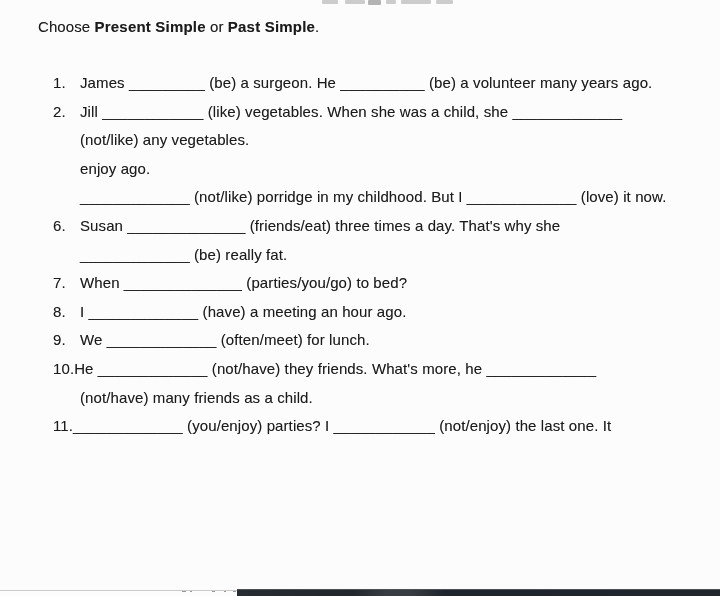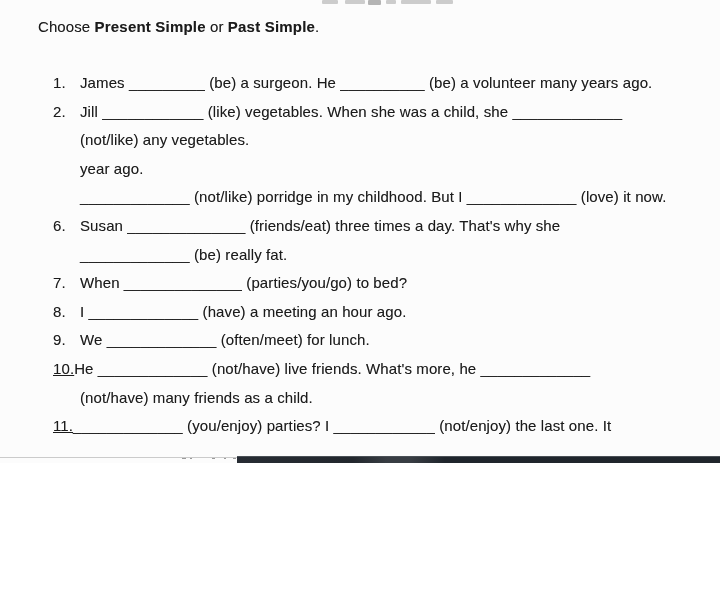--- a/index.html
+++ b/index.html
@@ -1,20 +1,20 @@
 <!DOCTYPE html>
 <html><head>
 <meta charset="utf-8">
 <style>
   html,body { margin:0; padding:0; }
   body { width:720px; height:596px; overflow:hidden; background:#ffffff; }
 
   .page {
     position:relative;
-    width:720px; height:463px;
+    width:720px; height:596px;
     background:#fcfcfc;
     font-family:"Liberation Sans", sans-serif;
     font-size:15px;
     color:#1b1b1b;
     text-shadow:0 0 0.6px rgba(25,25,25,0.35); 
   }
 
   
   .top-cutoff { position:absolute; top:0; left:0; width:720px; height:6px; }
   .top-cutoff .frag { position:absolute; top:0; height:4px; background:#cccccc; border-radius:1px; }
@@ -24,21 +24,21 @@
   .top-cutoff .f4 { left:386px; width:10px; }
   .top-cutoff .f5 { left:401px; width:30px; }
   .top-cutoff .f6 { left:436px; width:17px; }
 
   .instruction { position:absolute; top:18px; left:38px; margin:0; white-space:nowrap; letter-spacing:0.1px; }
   .instruction b { letter-spacing:0.2px; }
 
   .exercise-list { position:absolute; top:69px; left:15px; width:720px; margin:0; padding:0; list-style:none; }
   .line { height:28.6px; line-height:28.6px; padding-left:38px; white-space:nowrap; letter-spacing:0.1px; }
   .num { display:inline-block; width:27px; }
-  .num.tight { width:auto;text-decoration:underline; }
+  .num.tight { width:auto; }
   .line.cont { padding-left:65px; }
 
   
   .bottom-cutoff { position:absolute; left:0; bottom:0; width:720px; height:10px; }
   .bottom-hairline { position:absolute; left:0; bottom:5px; width:238px; height:1px; background:#cbcbcb; }
   .bottom-bar {
     position:absolute; left:237px; right:0; bottom:0; height:6px;
     background:linear-gradient(90deg,#272c33 0%,#22272d 24%,#383d43 31%,#383d43 36%,#1f252c 43%,#20262c 100%);
     border-top:1px solid #4a5056;
   }
@@ -68,21 +68,21 @@
     <li>
       <div class="line"><span class="num">1.</span><span>James _________ (be) a surgeon. He __________ (be) a volunteer many years ago.</span></div>
     </li>
 
     <li>
       <div class="line"><span class="num">2.</span><span>Jill ____________ (like) vegetables. When she was a child, she _____________</span></div>
       <div class="line cont"><span>(not/like) any vegetables.</span></div>
     </li>
 
     <li>
-      <div class="line cont"><span>year ago.</span></div>
+      <div class="line cont"><span>enjoy ago.</span></div>
     </li>
 
 
     <li>
       <div class="line cont"><span>_____________ (not/like) porridge in my childhood. But I _____________ (love) it now.</span></div>
     </li>
 
     <li>
       <div class="line"><span class="num">6.</span><span>Susan ______________ (friends/eat) three times a day. That's why she</span></div>
       <div class="line cont"><span>_____________ (be) really fat.</span></div>
@@ -94,21 +94,21 @@
 
     <li>
       <div class="line"><span class="num">8.</span><span>I _____________ (have) a meeting an hour ago.</span></div>
     </li>
 
     <li>
       <div class="line"><span class="num">9.</span><span>We _____________ (often/meet) for lunch.</span></div>
     </li>
 
     <li>
-      <div class="line"><span class="num tight">10.</span><span>He _____________ (not/have) live friends. What's more, he _____________</span></div>
+      <div class="line"><span class="num tight">10.</span><span>He _____________ (not/have) they friends. What's more, he _____________</span></div>
       <div class="line cont"><span>(not/have) many friends as a child.</span></div>
     </li>
 
     <li>
       <div class="line"><span class="num tight">11.</span><span>_____________ (you/enjoy) parties? I ____________ (not/enjoy) the last one. It</span></div>
     </li>
 
   </ol>
 
   <div class="bottom-cutoff">

